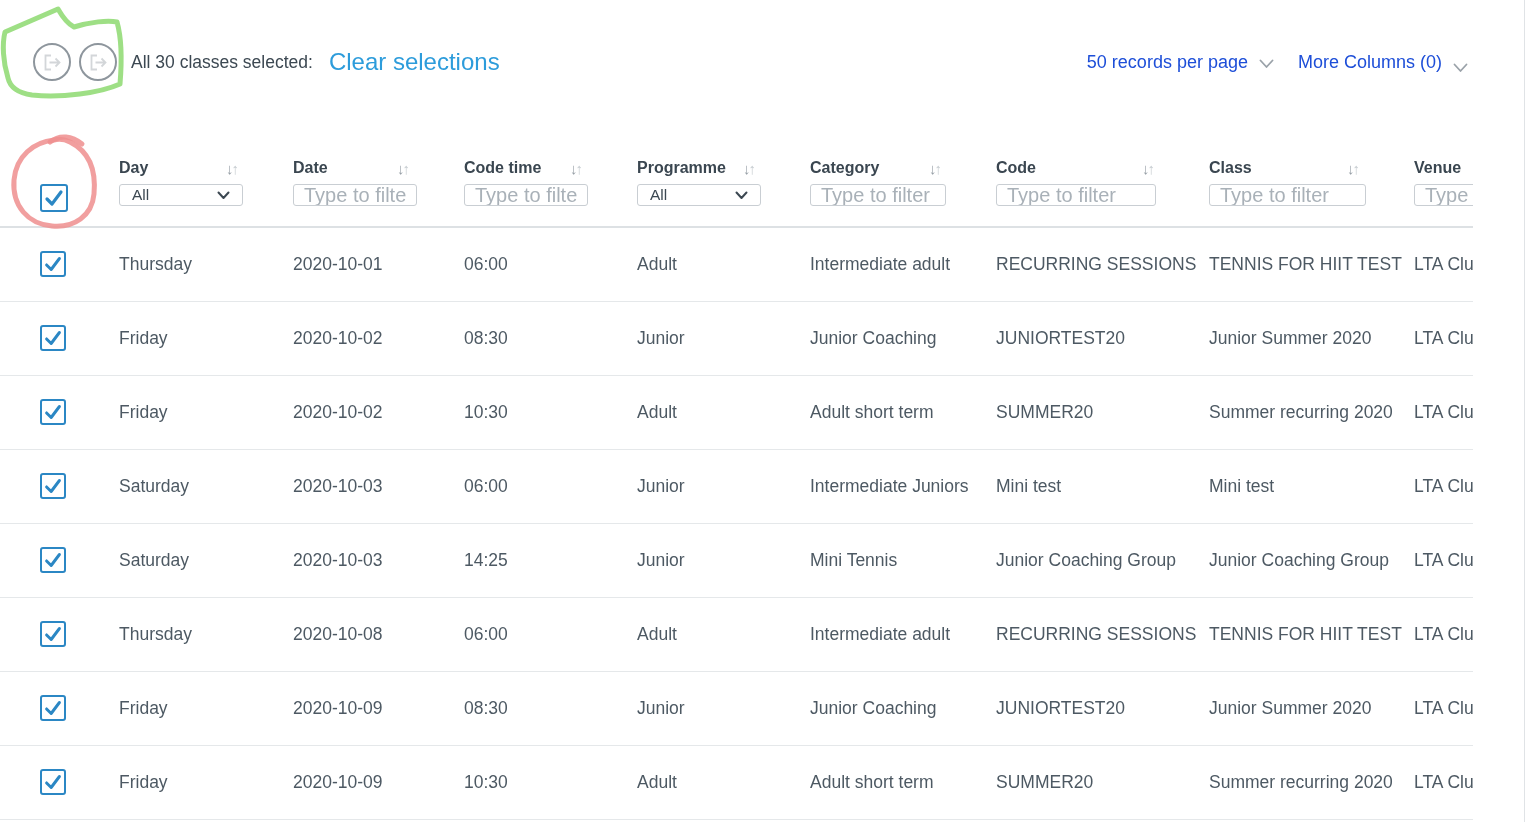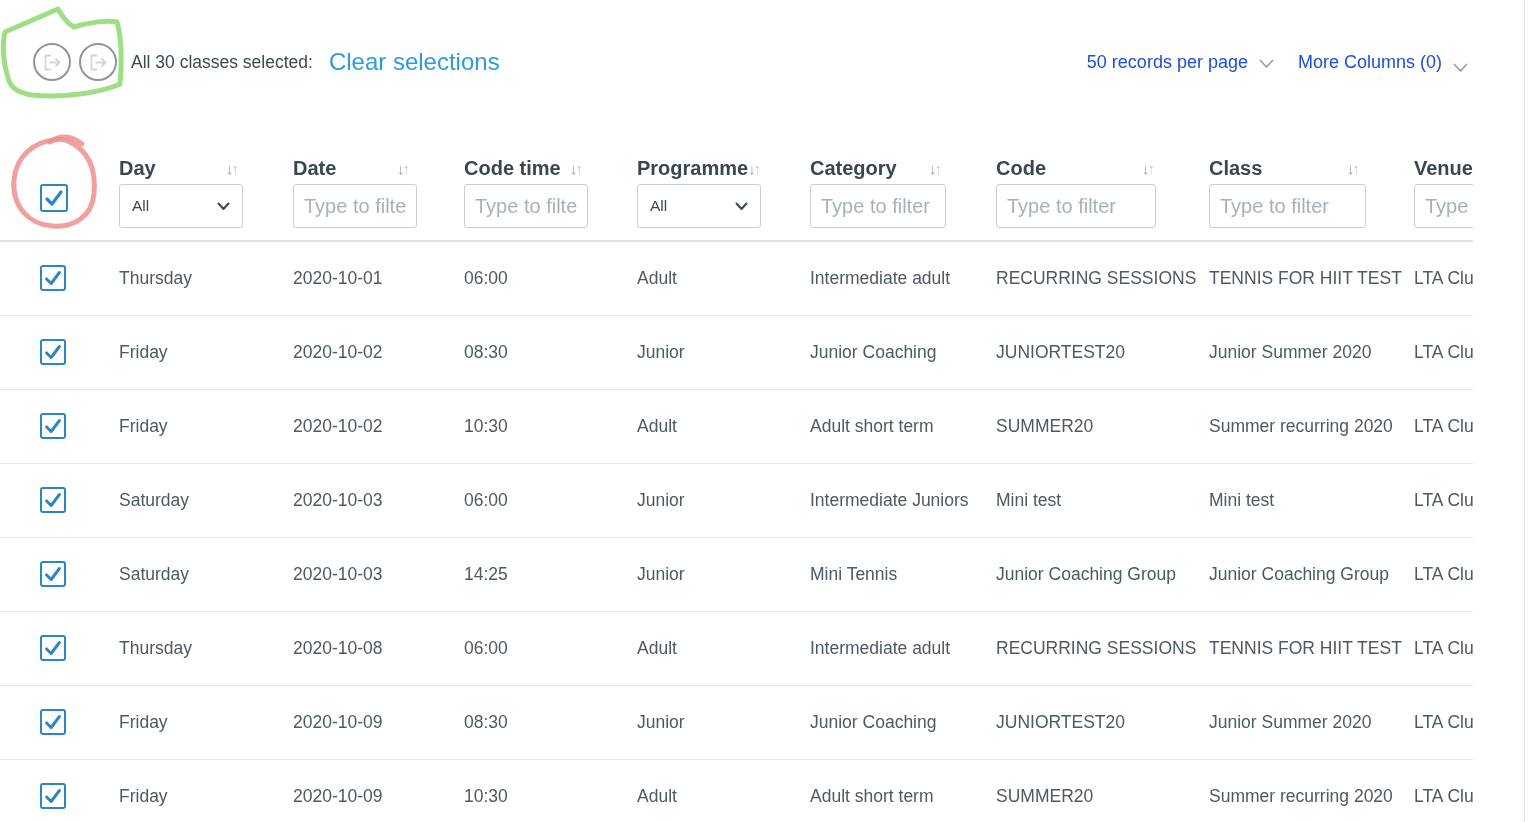--- a/index.html
+++ b/index.html
@@ -19,25 +19,25 @@
   .tb-spacer{flex:1;}
   .dropdown{display:flex;align-items:center;cursor:pointer;font-size:18px;color:#1d4ed8;}
   .dropdown .chev{margin-left:11px;margin-top:3px;}
   .dropdown + .dropdown{margin-left:24px;align-items:flex-end;}
   
   .table-viewport{margin-top:65px;width:1473px;overflow:hidden;}
   .grid{display:grid;grid-template-columns:119px 174px 171px 173px 173px 186px 213px 205px 240px;width:1654px;}
   .header{padding:6px 0 12px 0;border-bottom:2px solid #dde1e4;}
   .h-cell{display:flex;flex-direction:column;}
   .h-top{height:32px;display:flex;align-items:center;padding-right:56px;}
-  .h-label{font-size:20px;font-weight:700;color:#3a4650;white-space:nowrap;}
+  .h-label{font-size:16px;font-weight:700;color:#3a4650;white-space:nowrap;}
   .sort{margin-left:auto;font-size:15px;line-height:1;letter-spacing:-2px;cursor:pointer;white-space:nowrap;}
   .arr-down{color:#99a1a8;}
   .arr-up{color:#c7cdd1;}
-  .filter{box-sizing:border-box;height:44px;border:1px solid #c9ced3;border-radius:3px;background:#fff;gap:28px;}
+  .filter{box-sizing:border-box;height:22px;border:1px solid #c9ced3;border-radius:3px;background:#fff;gap:28px;}
   input.filter{padding:0 10px;font-size:20px;color:#44505a;font-family:"Liberation Sans",sans-serif;outline:none;}
   input.filter::placeholder{color:#a9b1b8;opacity:1;}
   .select-box{display:flex;align-items:center;padding:0 12px;font-size:15.5px;color:#3c4852;cursor:pointer;}
   .select-box .sel-chev{margin-left:auto;}
   .h-cb{display:block;}
   
   .cb{
     box-sizing:border-box;display:inline-flex;align-items:center;justify-content:center;
     border:2px solid #2b87c4;border-radius:3px;background:#fff;cursor:pointer;
   }

